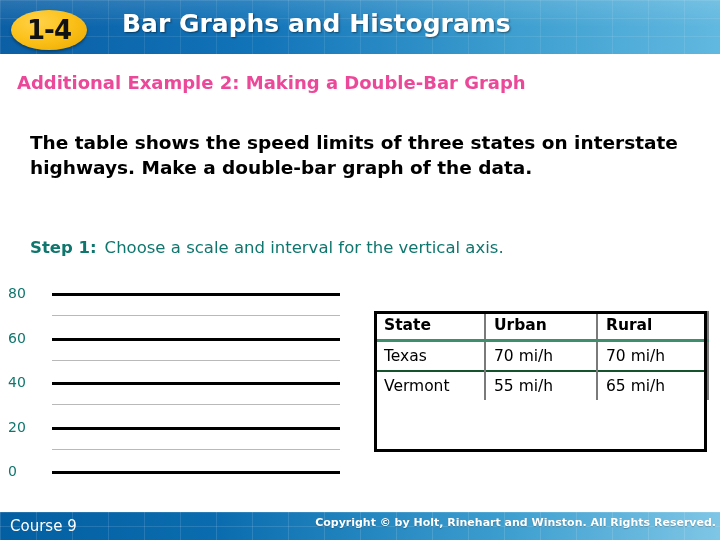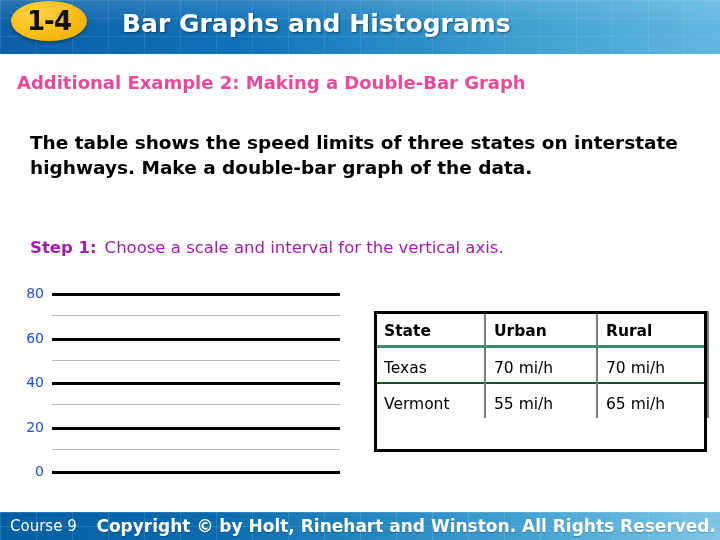--- a/index.html
+++ b/index.html
@@ -32,21 +32,21 @@
     background-size: 36px 18px;
     opacity: 0.9;
   }
   #header-gloss {
     position: absolute;
     left: 0; top: 0; width: 100%; height: 50%;
     background: linear-gradient(to bottom, rgba(255,255,255,0.13), rgba(255,255,255,0));
   }
   #lesson-badge {
     position: absolute;
-    left: 11px; top: 1px;
+    left: 11px; top: 10px;
     width: 76px; height: 40px;
     border-radius: 50%;
     background: radial-gradient(ellipse at 35% 30%, #ffd24a 0%, #fcc21b 45%, #e9a800 100%);
     box-shadow: 0 2px 3px rgba(0,0,0,0.35);
     display: flex;
     align-items: center;
     justify-content: center;
   }
   #lesson-badge-label {
     font-family: "DejaVu Sans", sans-serif;
@@ -92,21 +92,21 @@
     line-height: 25px;
     color: #000000;
   }
 
   
   #step-line {
     position: absolute;
     left: 30px; top: 238px;
     font-family: "DejaVu Sans", sans-serif;
     font-size: 16.5px;
-    color: #a21caf;
+    color: #0f766e;
     white-space: nowrap;
   }
   #step-label {
     font-weight: bold;
     margin-right: 8px;
   }
 
   
   #graph {
     position: absolute;
@@ -116,26 +116,27 @@
   .grid-row {
     position: absolute;
     left: 0;
     width: 360px;
     height: 0;
   }
   .grid-label {
     position: absolute;
     left: 0;
     width: 44px;
-    text-align: right;
+    text-align: left;
     font-family: "DejaVu Sans", sans-serif;
     font-size: 14px;
-    color: #1d4ed8;
+    color: #0f766e;
     line-height: 1;
     transform: translateY(-7px);
+    padding-left: 8px;
   }
   .grid-line {
     position: absolute;
     left: 52px;
     width: 288px;
   }
   .grid-line.major {
     border-top: 3px solid #000000;
   }
   .grid-line.minor {
@@ -153,21 +154,21 @@
     width: 333px;
     background: #ffffff;
     table-layout: fixed;
   }
   table#data-table th,
   table#data-table td {
     font-family: "DejaVu Sans", sans-serif;
     font-size: 15.5px;
     color: #000000;
     text-align: left;
-    padding: 11px 0 5px 8px;
+    padding: 5px 0 5px 8px;
     height: 25px;
     box-sizing: border-box;
     border-left: 2px solid #7a7a7a;
     border-right: 2px solid #7a7a7a;
     overflow: hidden;
     white-space: nowrap;
   }
   table#data-table th {
     font-weight: bold;
     border-bottom: 3px solid #3e8e6e;
@@ -211,21 +212,21 @@
     left: 10px; top: 5px;
     font-family: "DejaVu Sans", sans-serif;
     font-size: 15px;
     color: #ffffff;
   }
   #copyright {
     position: absolute;
     right: 4px; top: 4px;
     font-family: "DejaVu Sans", sans-serif;
     font-weight: bold;
-    font-size: 17px;
+    font-size: 11px;
     color: #ffffff;
     white-space: nowrap;
     text-shadow: 0 1px 1px rgba(0,0,0,0.25);
   }
 </style>
 </head>
 <body>
 
 <div id="header">
   <div id="header-tiles"></div>

